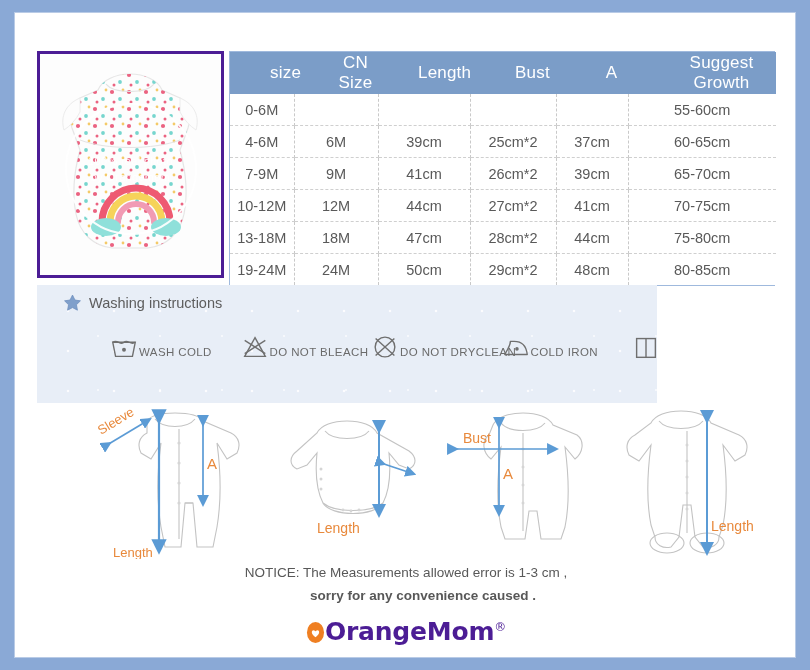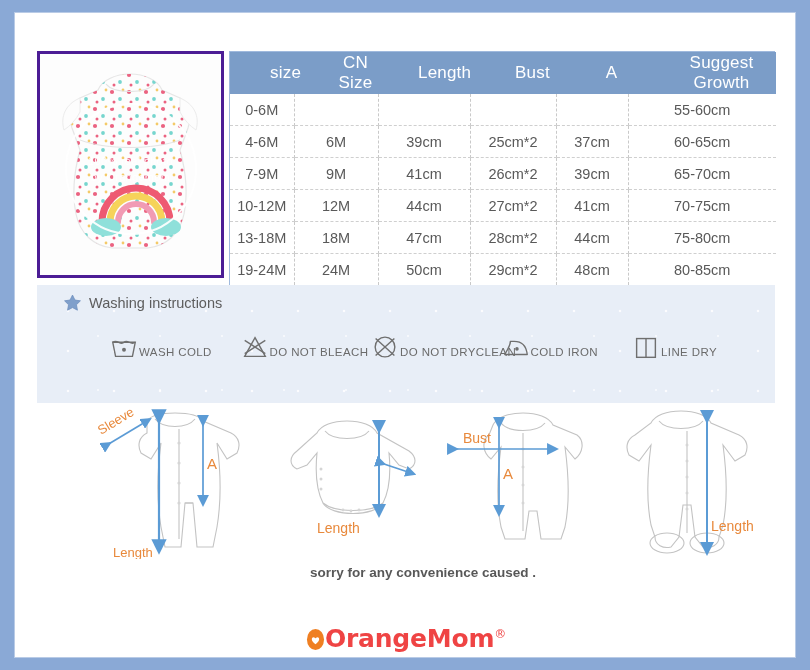--- a/index.html
+++ b/index.html
@@ -111,21 +111,21 @@
   .col-length { width: 92px; }
   .col-bust   { width: 86px; }
   .col-a      { width: 72px; }
   .col-grow   { width: 148px; }
 
   
   .wash {
     position: absolute;
     left: 22px;
     top: 272px;
-    width: 738px;
+    width: 620px;
     height: 118px;
     background: #e8eef7;
     overflow: hidden;
   }
   .wash-dots {
     position: absolute;
     left:0; top:0; right:0; bottom:0;
     background-image:
       radial-gradient(circle, rgba(255,255,255,0.85) 1.4px, transparent 1.6px),
       radial-gradient(circle, rgba(255,255,255,0.6) 1.1px, transparent 1.3px);
@@ -200,27 +200,26 @@
   .notice .l2 { padding-left: 34px; font-weight: bold; }
   .logo {
     position: absolute;
     left: 0;
     top: 604px;
     width: 782px;
     text-align: center;
   }
   .logo-text {
     display: inline-block;
-    color: #ef4444;
+    color: #4c1d95;
     font-size: 25px;
     font-weight: bold;
     font-family: "DejaVu Sans", sans-serif;
     letter-spacing: -0.2px;
     position: relative;
-    margin-top: 7px;
   }
   .logo-reg {
     font-size: 12px;
     vertical-align: super;
     font-weight: normal;
   }
 </style>
 </head>
 <body>
 
@@ -547,20 +546,21 @@
           </marker>
         </defs>
         <line x1="110" y1="10" x2="110" y2="142" stroke="#5b9bd5" stroke-width="2" marker-start="url(#ar4)" marker-end="url(#ar4)"></line>
         <text x="114" y="124" fill="#e8893c" font-size="14" font-family="Liberation Sans, sans-serif">Length</text>
       </svg>
     </div>
 
   </div>
 
   <div class="notice">
+    <div class="l1">NOTICE:   The Measurements allowed error is 1-3 cm ,</div>
     <div class="l2">sorry for any convenience caused .</div>
   </div>
 
   <div class="logo">
     <span class="logo-text"><svg width="19" height="23" viewBox="0 0 20 24" style="vertical-align:-4px">
           <ellipse cx="10" cy="12" rx="9" ry="11" fill="#ef7f22"></ellipse>
           <path d="M10 17 C5 13.5, 5.5 9.5, 7.8 9.5 C9 9.5, 10 10.6, 10 10.6 C10 10.6, 11 9.5, 12.2 9.5 C14.5 9.5, 15 13.5, 10 17 Z" fill="#ffffff"></path>
         </svg><span>OrangeMom</span><span class="logo-reg">®</span></span>
   </div>
 

